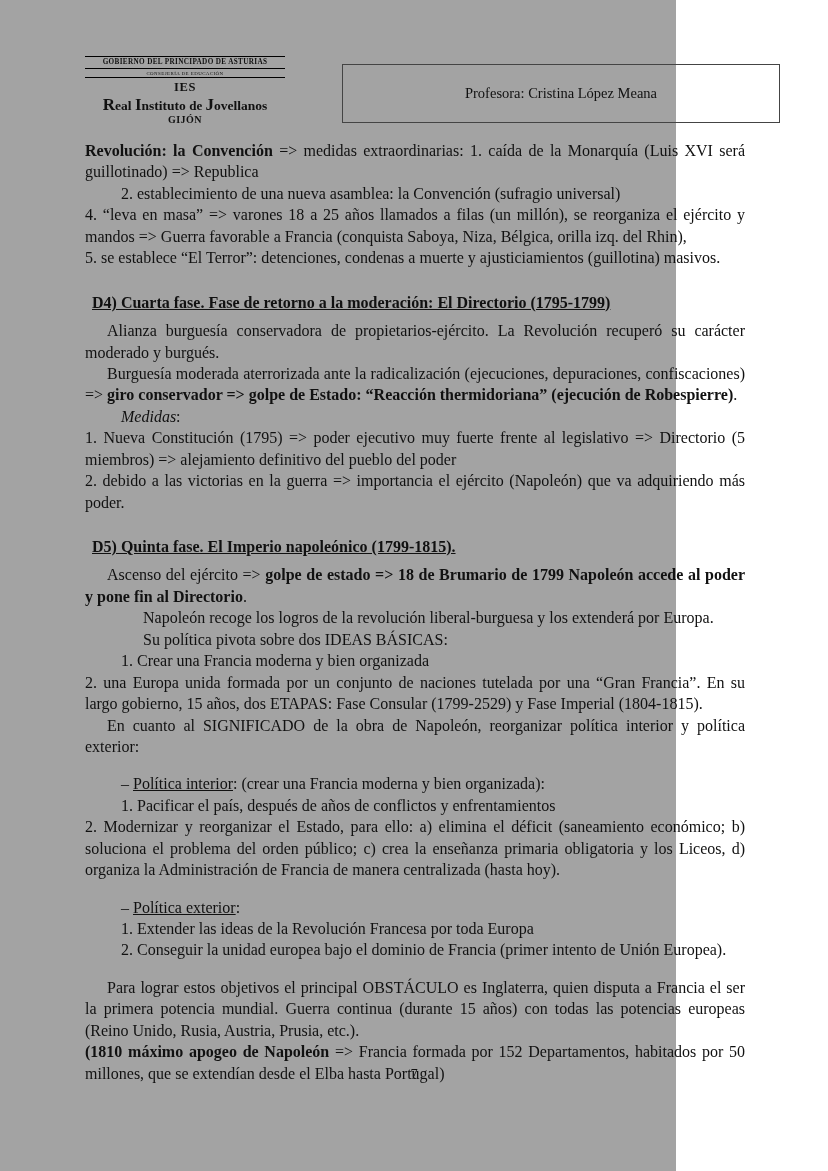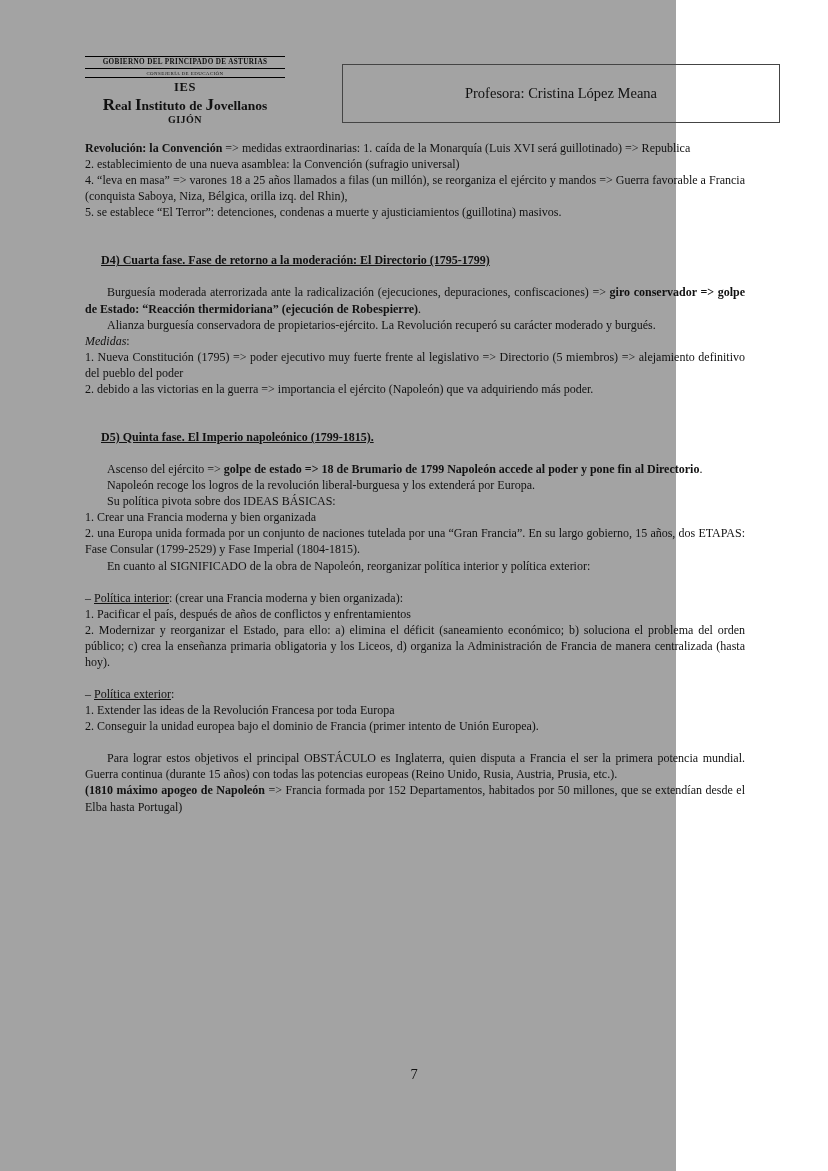--- a/index.html
+++ b/index.html
@@ -101,36 +101,36 @@
     line-height: 1.42;
     margin-top: 9px;
   }
 
   
   .content {
     position: absolute;
     left: 85px;
     top: 140px;
     width: 660px;
-    font-size: 12px;
+    font-size: 16px;
     line-height: 1.34;
     text-align: justify;
   }
 
   p.para {
     margin: 0;
     text-align: justify;
     text-justify: inter-word;
   }
-  p.para.last-left { text-align: left; }
+  p.para.last-left { text-align: left; margin-left: 36px; }
 
   .blank { height: 16px; }
 
   .heading {
-    margin: 16px;
+    margin: 7px;
     font-weight: bold;
     text-decoration: underline;
     text-align: left;
   }
 
   .indent { display: inline-block; width: 22px; }
 
   b, .b { font-weight: bold; }
   i, .i { font-style: italic; }
   u, .u { text-decoration: underline; }
@@ -171,22 +171,22 @@
   <div class="content">
 
     <p class="para"><b>Revolución: la Convención</b><span> =&gt; medidas extraordinarias: 1. caída de la Monarquía (Luis XVI será guillotinado) =&gt; Republica</span></p>
     <p class="para last-left">2. establecimiento de una nueva asamblea: la Convención (sufragio universal)</p>
     <p class="para">4. “leva en masa” =&gt; varones 18 a 25 años llamados a filas (un millón), se reorganiza el ejército y mandos =&gt; Guerra favorable a Francia (conquista Saboya, Niza, Bélgica, orilla izq. del Rhin),</p>
     <p class="para">5. se establece “El Terror”: detenciones, condenas a muerte y ajusticiamientos (guillotina) masivos.</p>
 
     <div class="blank"></div>
 
     <p class="heading">D4) Cuarta fase. Fase de retorno a la moderación: El Directorio (1795-1799)</p>
+    <p class="para"><span class="indent"></span><span>Alianza burguesía conservadora de propietarios-ejército. La Revolución recuperó su carácter moderado y burgués.</span></p>
     <p class="para"><span class="indent"></span><span>Burguesía moderada aterrorizada ante la radicalización (ejecuciones, depuraciones, confiscaciones) =&gt; </span><b>giro conservador =&gt; golpe de Estado: “Reacción thermidoriana” (ejecución de Robespierre)</b><span>.</span></p>
-    <p class="para"><span class="indent"></span><span>Alianza burguesía conservadora de propietarios-ejército. La Revolución recuperó su carácter moderado y burgués.</span></p>
     <p class="para last-left"><i>Medidas</i><span>:</span></p>
     <p class="para">1. Nueva Constitución (1795) =&gt; poder ejecutivo muy fuerte frente al legislativo =&gt; Directorio (5 miembros) =&gt; alejamiento definitivo del pueblo del poder</p>
     <p class="para">2. debido a las victorias en la guerra =&gt; importancia el ejército (Napoleón) que va adquiriendo más poder.</p>
 
     <div class="blank"></div>
 
     <p class="heading">D5) Quinta fase. El Imperio napoleónico (1799-1815).</p>
     <p class="para"><span class="indent"></span><span>Ascenso del ejército =&gt; </span><b>golpe de estado =&gt; 18 de Brumario de 1799 Napoleón accede al poder y pone fin al Directorio</b><span>.</span></p>
     <p class="para last-left"><span class="indent"></span><span>Napoleón recoge los logros de la revolución liberal-burguesa y los extenderá por Europa.</span></p>
     <p class="para last-left"><span class="indent"></span><span>Su política pivota sobre dos IDEAS BÁSICAS:</span></p>

